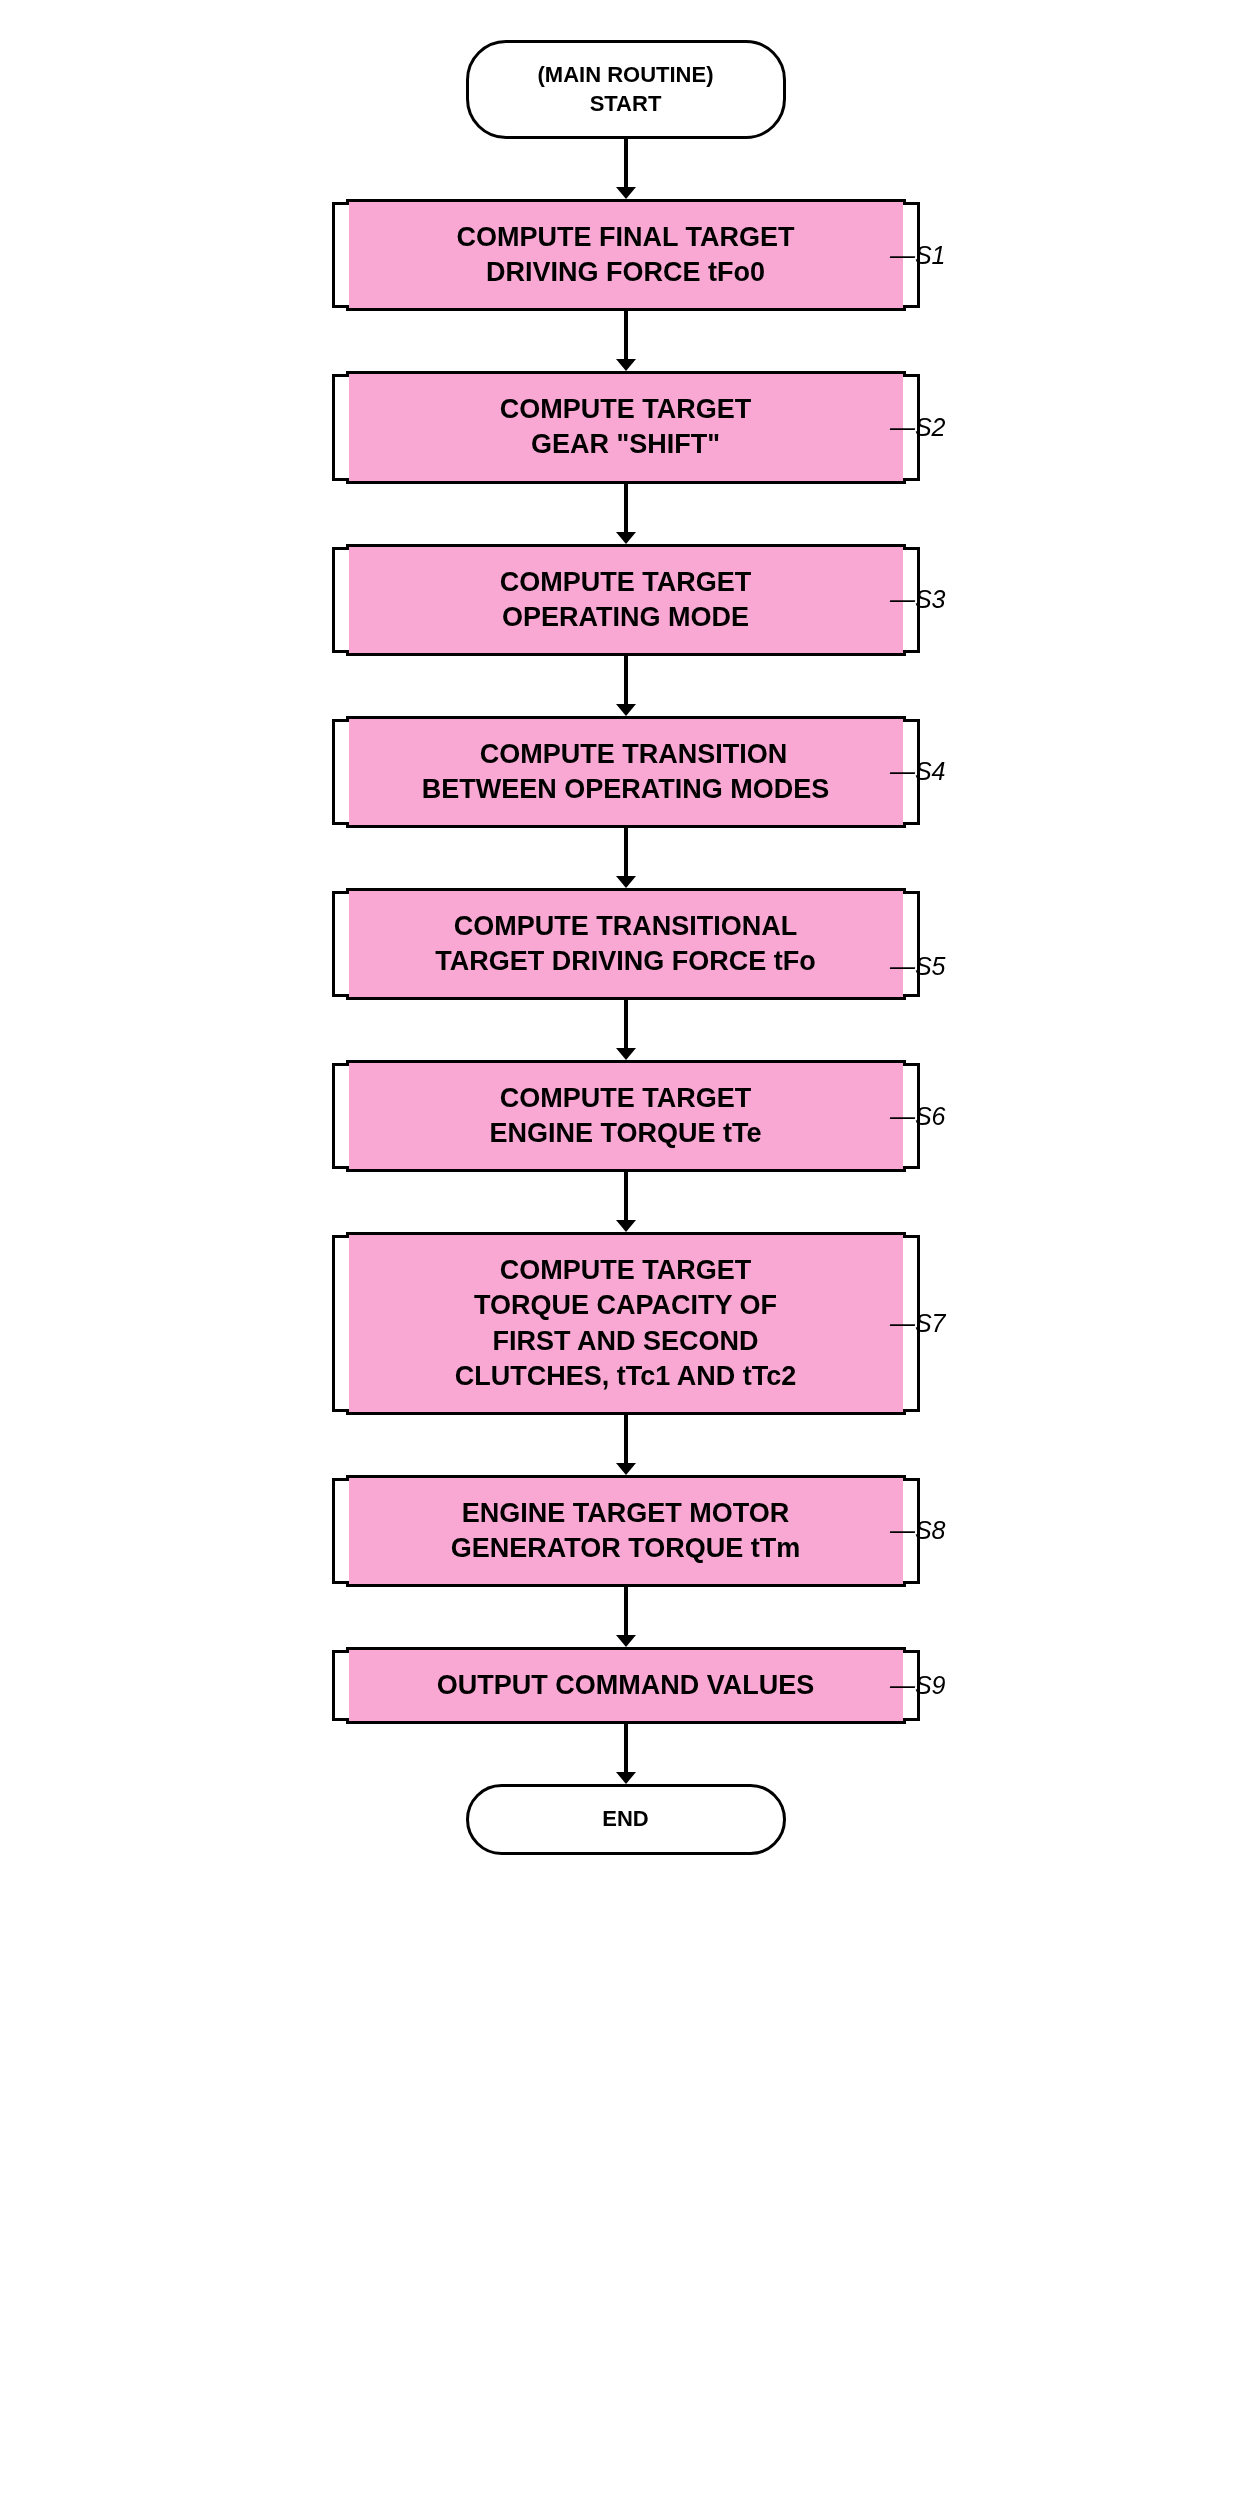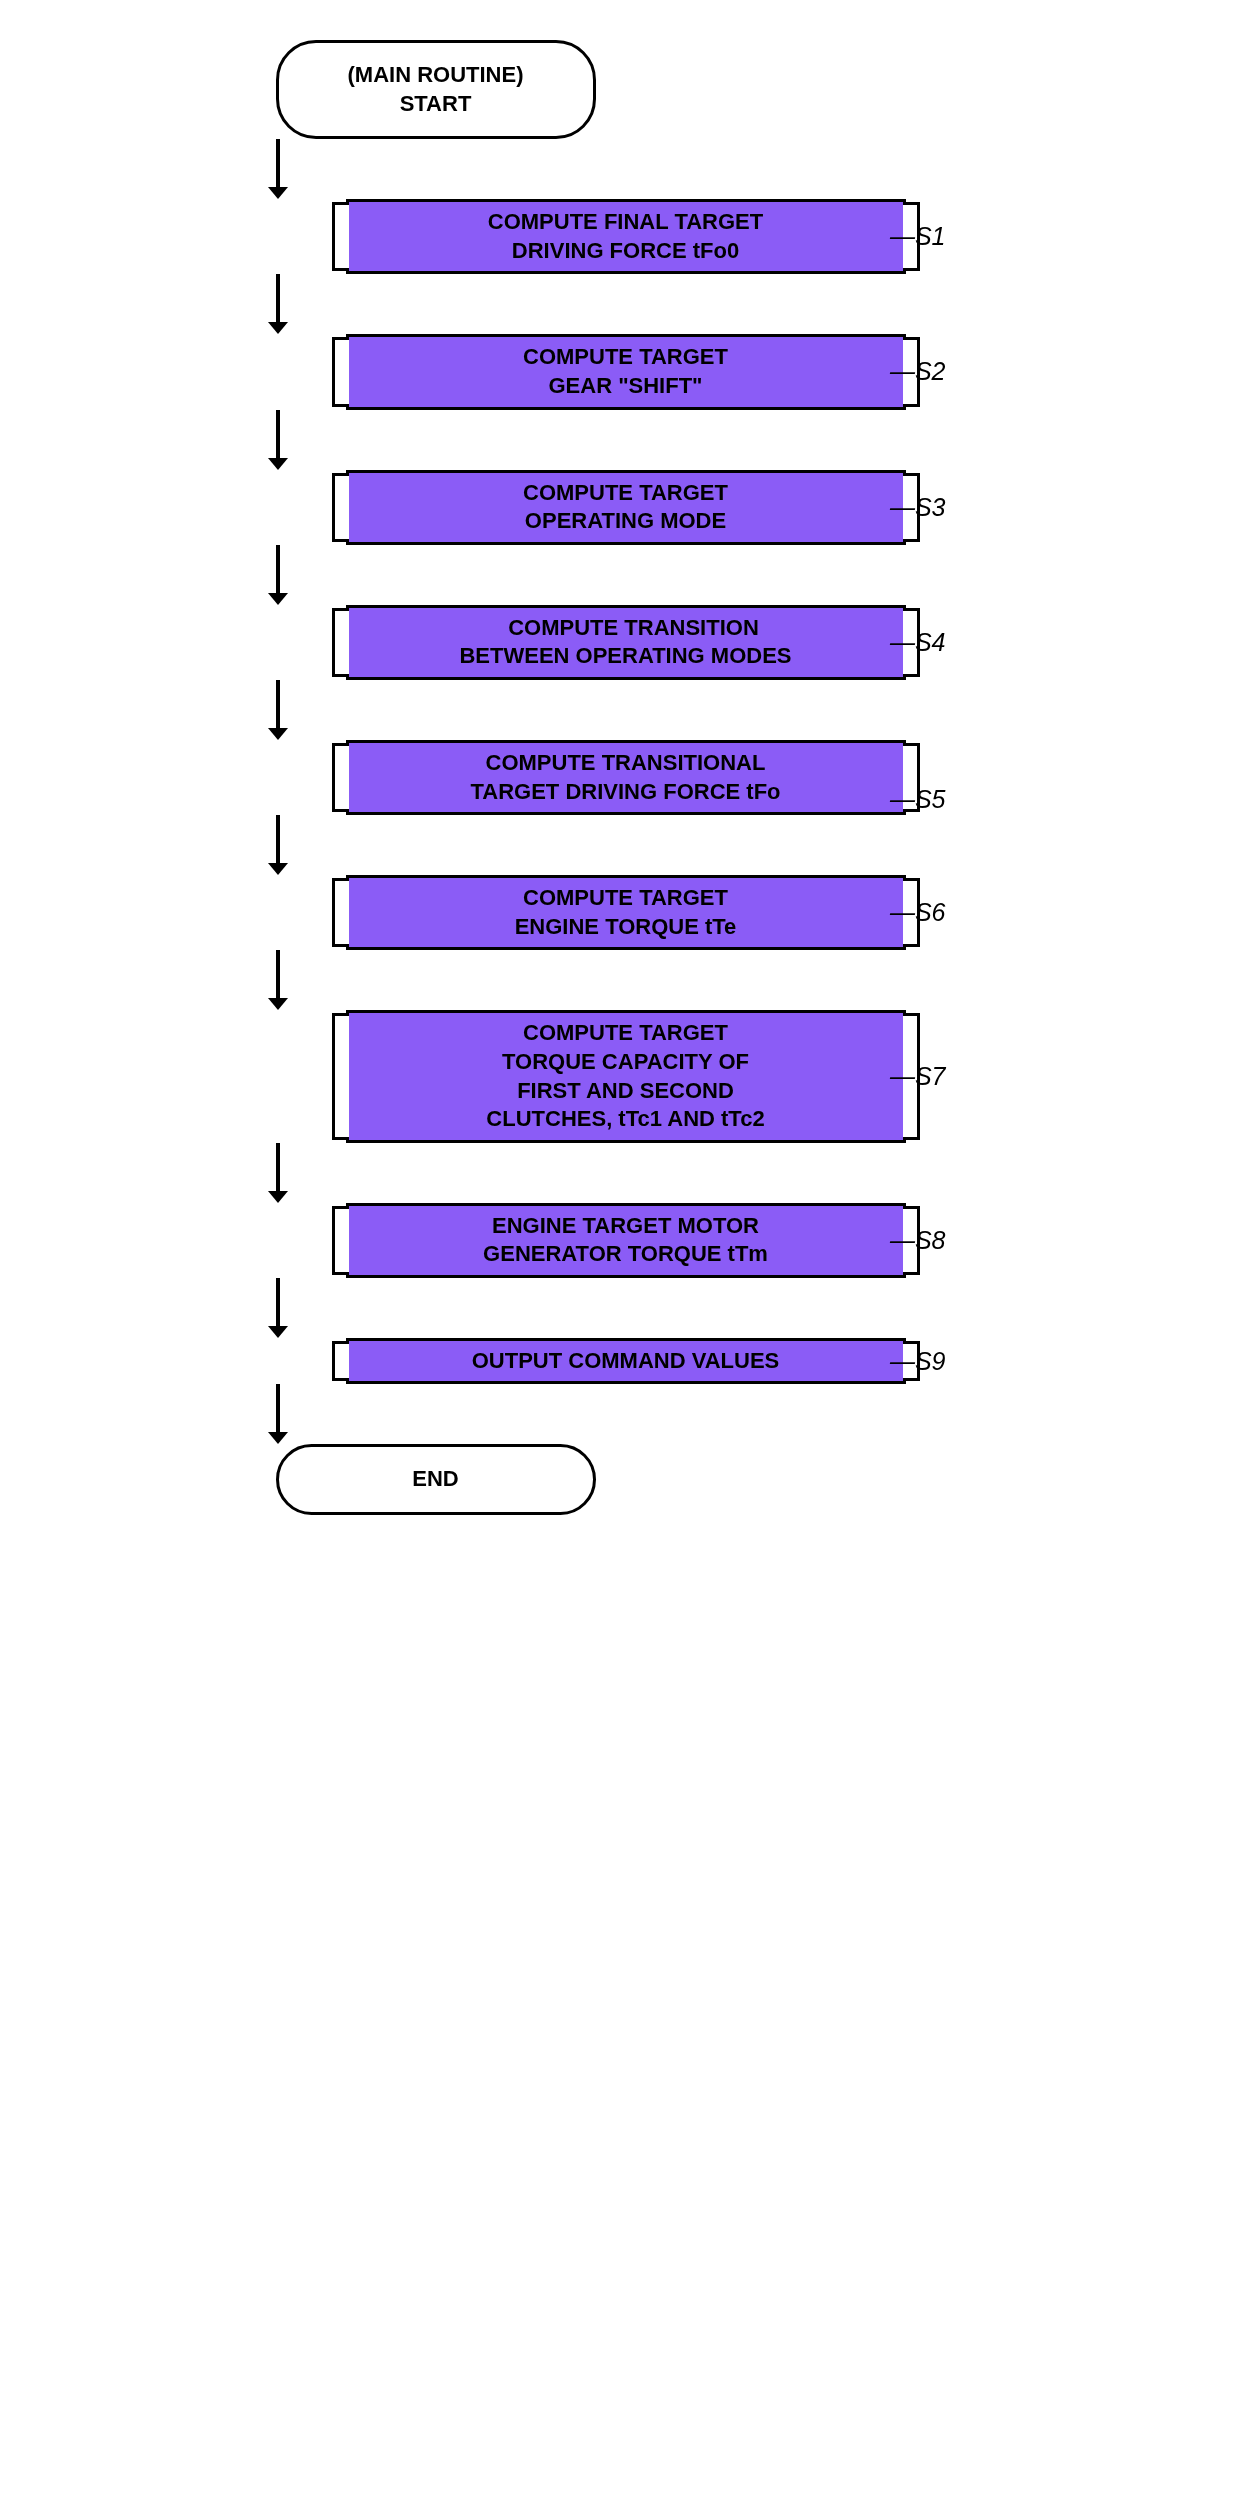--- a/index.html
+++ b/index.html
@@ -9,43 +9,43 @@
       width: 1251px;
       min-height: 2503px;
       display: flex;
       justify-content: center;
       align-items: flex-start;
       padding: 40px 0;
     }
     .flowchart {
       display: flex;
       flex-direction: column;
-      align-items: flex-start;
+      align-items: center;
       position: relative;
       width: 700px;
     }
     .node-terminal {
       border: 3px solid #000;
       border-radius: 40px;
       padding: 18px 50px;
       background: #fff;
       text-align: center;
       font-weight: bold;
       font-size: 22px;
       line-height: 1.3;
       min-width: 320px;
       max-width: 520px;
     }
     .node-process {
       border: 3px solid #000;
-      padding: 6px 30px;
-      background: #8b5cf6;
+      padding: 18px 30px;
+      background: #f9a8d4;
       text-align: center;
       font-weight: bold;
-      font-size: 22px;
+      font-size: 27px;
       line-height: 1.3;
       width: 560px;
       position: relative;
     }
     .node-process::before,
     .node-process::after {
       content: '';
       position: absolute;
       top: 0;
       bottom: 0;

